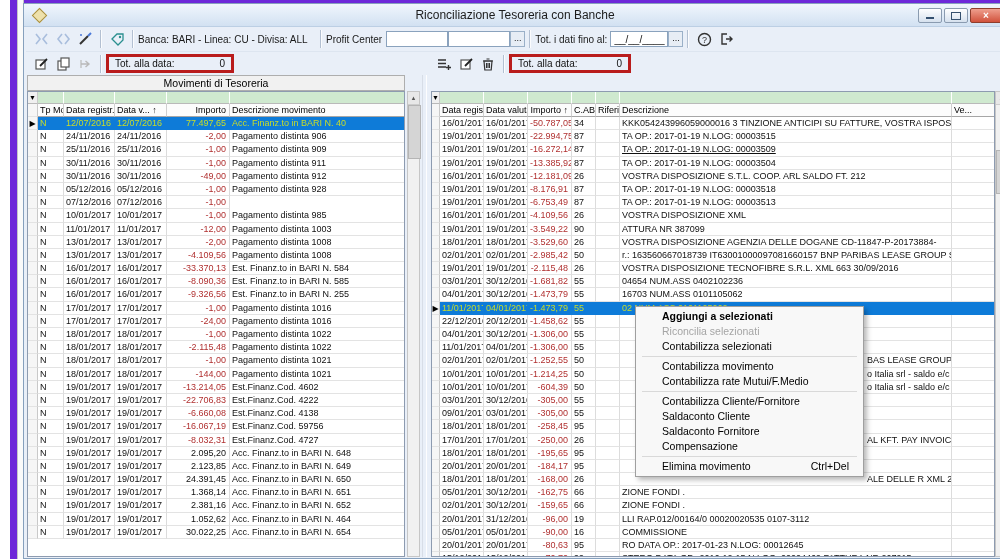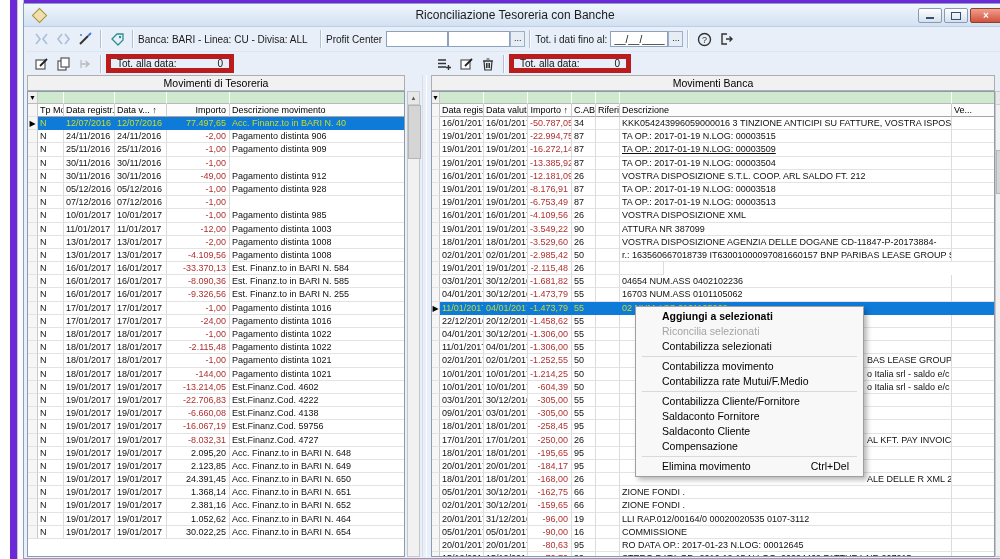--- a/index.html
+++ b/index.html
@@ -26,21 +26,21 @@
   .tb{position:absolute;left:2px;right:2px;display:flex;align-items:center;padding:0 4px;box-sizing:border-box;}
   .tb1{top:23px;height:25px;border-bottom:1px solid #dde5f0;}
   .tb2{top:48px;height:23px;}
   .tbtn{width:22px;height:20px;display:flex;align-items:center;justify-content:center;flex:0 0 auto;}
   .vsep{width:0;height:18px;border-left:1px solid #b3c0d2;border-right:1px solid #fbfcfe;margin:0 4px;flex:0 0 auto;}
   .tlabel{font-size:10px;color:#1a1a1a;white-space:nowrap;flex:0 0 auto;}
   .tfield{background:#fff;border:1px solid #8aa2bd;height:16px;font-size:10px;display:flex;
           align-items:center;padding:0 3px;box-sizing:border-box;flex:0 0 auto;}
   .dots{width:15px;height:16px;border:1px solid #9ab0c8;background:#e7edf5;font-size:9px;
         line-height:12px;text-align:center;box-sizing:border-box;flex:0 0 auto;}
-  .totbox{border:5px solid #b91c1c;height:19px;width:128px;display:flex;align-items:center;
+  .totbox{border:3px solid #b91c1c;height:19px;width:128px;display:flex;align-items:center;
         justify-content:space-between;padding:0 6px;font-size:10px;box-sizing:border-box;flex:0 0 auto;}
   .tb2-right{position:absolute;left:407px;top:0;height:100%;display:flex;align-items:center;}
   
   .caption{position:absolute;top:71px;height:16px;background:#f1f1f1;border:1px solid #aeaeae;
         text-align:center;font-size:10.5px;line-height:15px;box-sizing:border-box;color:#000;}
   .grid{position:absolute;top:87px;bottom:1px;background:#fff;border:1px solid #8d9bb0;
         box-sizing:border-box;overflow:hidden;}
   .grid-row{display:flex;}
   .gc{flex:0 0 auto;box-sizing:border-box;overflow:hidden;white-space:nowrap;}
   .frow{height:12px;}
@@ -246,20 +246,21 @@
           <div class="gc dcell" style="width: 52px;">25/11/2016</div>
           <div class="gc dcell num neg" style="width: 63px;">-1,00</div>
           <div class="gc dcell" style="width: 176px;">Pagamento distinta 909</div>
         </div>
         <div class="grid-row drow">
           <div class="gc icell" style="width: 10px;"></div>
           <div class="gc dcell" style="width: 26px;">N</div>
           <div class="gc dcell" style="width: 51px;">30/11/2016</div>
           <div class="gc dcell" style="width: 52px;">30/11/2016</div>
           <div class="gc dcell num neg" style="width: 63px;">-1,00</div>
+          <div class="gc dcell" style="width: 176px;">Pagamento distinta 911</div>
         </div>
         <div class="grid-row drow">
           <div class="gc icell" style="width: 10px;"></div>
           <div class="gc dcell" style="width: 26px;">N</div>
           <div class="gc dcell" style="width: 51px;">30/11/2016</div>
           <div class="gc dcell" style="width: 52px;">30/11/2016</div>
           <div class="gc dcell num neg" style="width: 63px;">-49,00</div>
           <div class="gc dcell" style="width: 176px;">Pagamento distinta 912</div>
         </div>
         <div class="grid-row drow">
@@ -478,21 +479,20 @@
           <div class="gc dcell" style="width: 176px;">Acc. Finanz.to in BARI N. 654</div>
         </div>
       </div>
     <div class="sbar" style="left:383px">
       <div class="sbtn">▲</div>
       <div class="sthumb" style="top:13px;height:52px"></div>
     </div>
 
     <div class="splitter"></div>
 
-    <div class="caption" style="left:407px;width:564px">Movimenti Banca</div>
     <div class="grid" style="left:407px;width:564px" id="right-grid">
         <div class="grid-row frow">
           <div class="gc corner" style="width: 8px;">
             <div class="tri">▼</div>
           </div>
           <div class="gc fcell" style="width: 44px;"></div>
           <div class="gc fcell" style="width: 44px;"></div>
           <div class="gc fcell" style="width: 44px;"></div>
           <div class="gc fcell" style="width: 24px;"></div>
           <div class="gc fcell" style="width: 24px;"></div>
@@ -619,20 +619,21 @@
           <div class="gc dcell" style="width: 332px;">r.: 163560667018739 IT63001000097081660157 BNP PARIBAS LEASE GROUP SUCC. MIL ...</div>
           <div class="gc dcell" style="width: 44px;"></div>
         </div>
         <div class="grid-row drow">
           <div class="gc icell" style="width: 8px;"></div>
           <div class="gc dcell" style="width: 44px;">19/01/2017</div>
           <div class="gc dcell" style="width: 44px;">19/01/2017</div>
           <div class="gc dcell num neg" style="width: 44px;">-2.115,48</div>
           <div class="gc dcell" style="width: 24px;">26</div>
           <div class="gc dcell" style="width: 24px;"></div>
+          <div class="gc dcell" style="width: 332px;">VOSTRA DISPOSIZIONE TECNOFIBRE S.R.L. XML 663 30/09/2016</div>
           <div class="gc dcell" style="width: 44px;"></div>
         </div>
         <div class="grid-row drow">
           <div class="gc icell" style="width: 8px;"></div>
           <div class="gc dcell" style="width: 44px;">03/01/2017</div>
           <div class="gc dcell" style="width: 44px;">30/12/2016</div>
           <div class="gc dcell num neg" style="width: 44px;">-1.681,82</div>
           <div class="gc dcell" style="width: 24px;">55</div>
           <div class="gc dcell" style="width: 24px;"></div>
           <div class="gc dcell" style="width: 332px;">04654 NUM.ASS 0402102236</div>
@@ -870,24 +871,24 @@
         <div class="ml" style="display: inline;">Contabilizza movimento</div>
       </div>
       <div class="mitem">
         <div class="ml" style="display: inline;">Contabilizza rate Mutui/F.Medio</div>
       </div>
       <div class="msep"></div>
       <div class="mitem">
         <div class="ml" style="display: inline;">Contabilizza Cliente/Fornitore</div>
       </div>
       <div class="mitem">
+        <div class="ml" style="display: inline;">Saldaconto Cliente</div>
+      </div>
+      <div class="mitem">
         <div class="ml" style="display: inline;">Saldaconto Fornitore</div>
-      </div>
-      <div class="mitem">
-        <div class="ml" style="display: inline;">Saldaconto Cliente</div>
       </div>
       <div class="mitem">
         <div class="ml" style="display: inline;">Compensazione</div>
       </div>
       <div class="msep"></div>
       <div class="mitem">
         <div class="ml" style="display: inline;">Elimina movimento</div>
         <div class="msc" style="display: inline;">Ctrl+Del</div>
       </div>
     </div>

